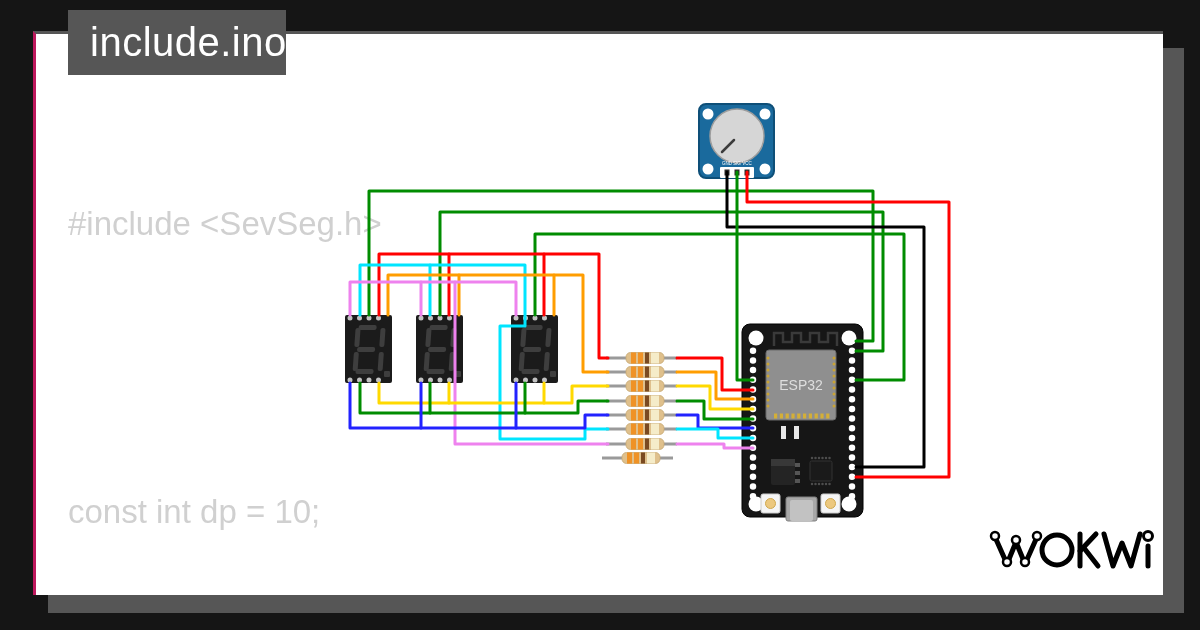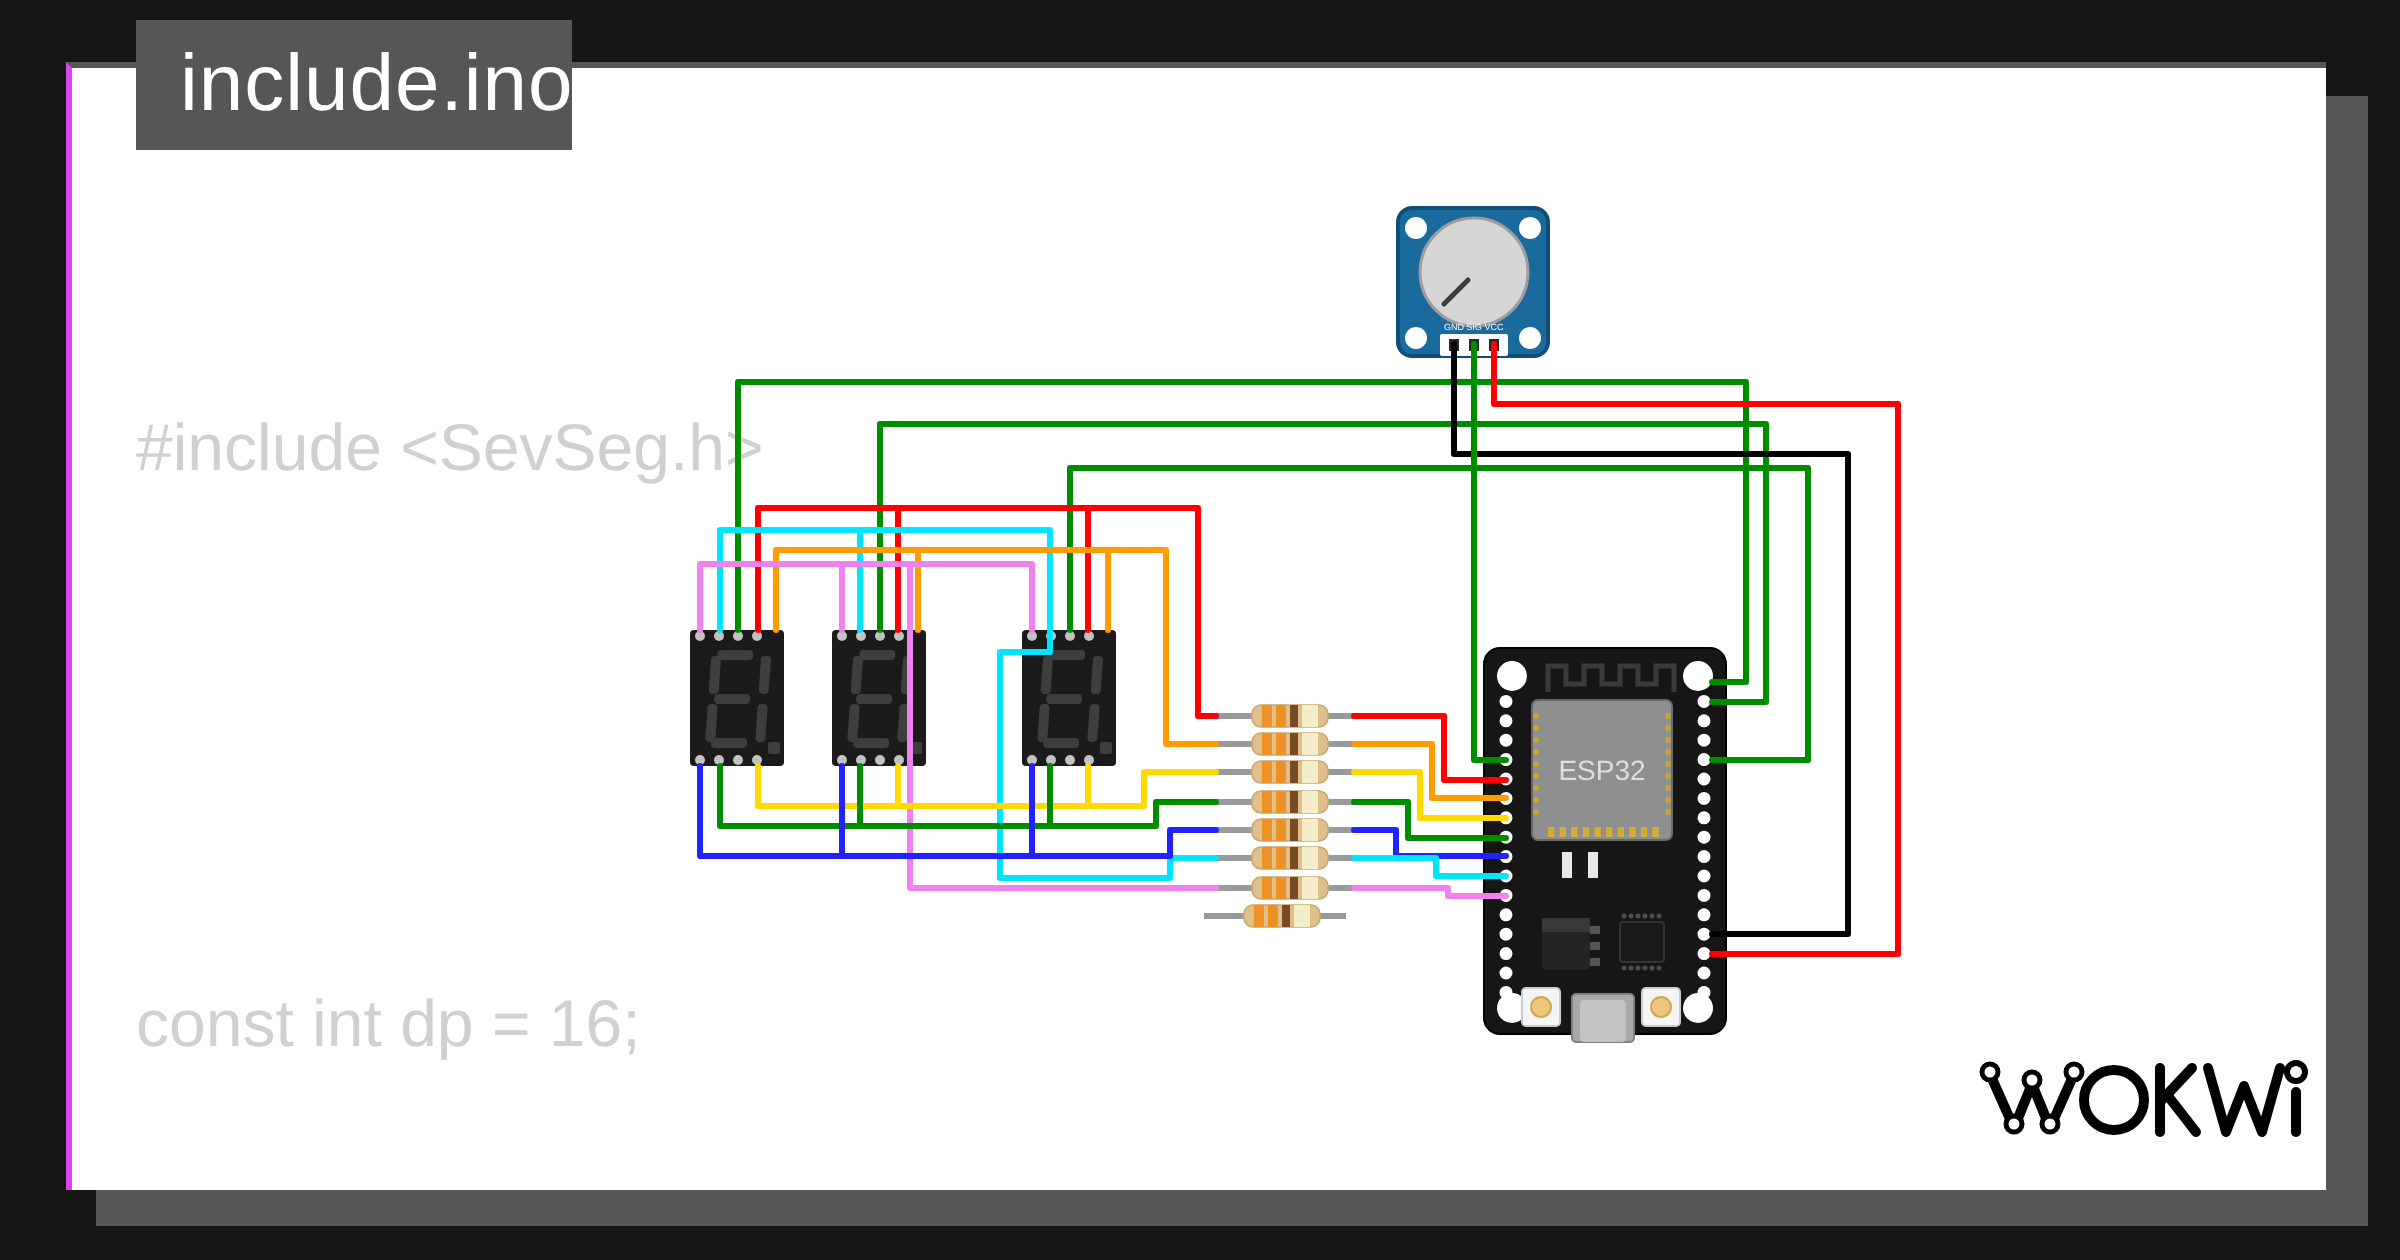--- a/index.html
+++ b/index.html
@@ -6,21 +6,21 @@
   body{
     width:1200px;height:630px;position:relative;overflow:hidden;
     background:#151515;font-family:"Liberation Sans", sans-serif;
   }
   .shadow{
     position:absolute;left:48px;top:48px;width:1136px;height:565px;
     background:#565656;
   }
   .card{
     position:absolute;left:33px;top:31px;width:1127px;height:561px;
-    background:#ffffff;border-left:3px solid #d946ef;border-top:3px solid #565656;
+    background:#ffffff;border-left:3px solid #be185d;border-top:3px solid #565656;
     overflow:hidden;
   }
   .tab{
     position:absolute;left:68px;top:10px;width:218px;height:65px;
     background:#565656;color:#ffffff;z-index:5;
     display:flex;align-items:center;padding-left:22px;box-sizing:border-box;
     font-size:40px;letter-spacing:0.5px;
   }
   .code{
     position:absolute;left:32px;top:70px;
@@ -31,21 +31,21 @@
 </style>
 </head>
 <body>
 
 <div class="shadow"></div>
 
 <div class="card">
   <div class="code">
     <div>#include &lt;SevSeg.h&gt;</div>
     <div></div>
-    <div>const int dp = 16;</div>
+    <div>const int dp = 10;</div>
     
     
     
     
     
     
     
     
   </div>
 </div>

